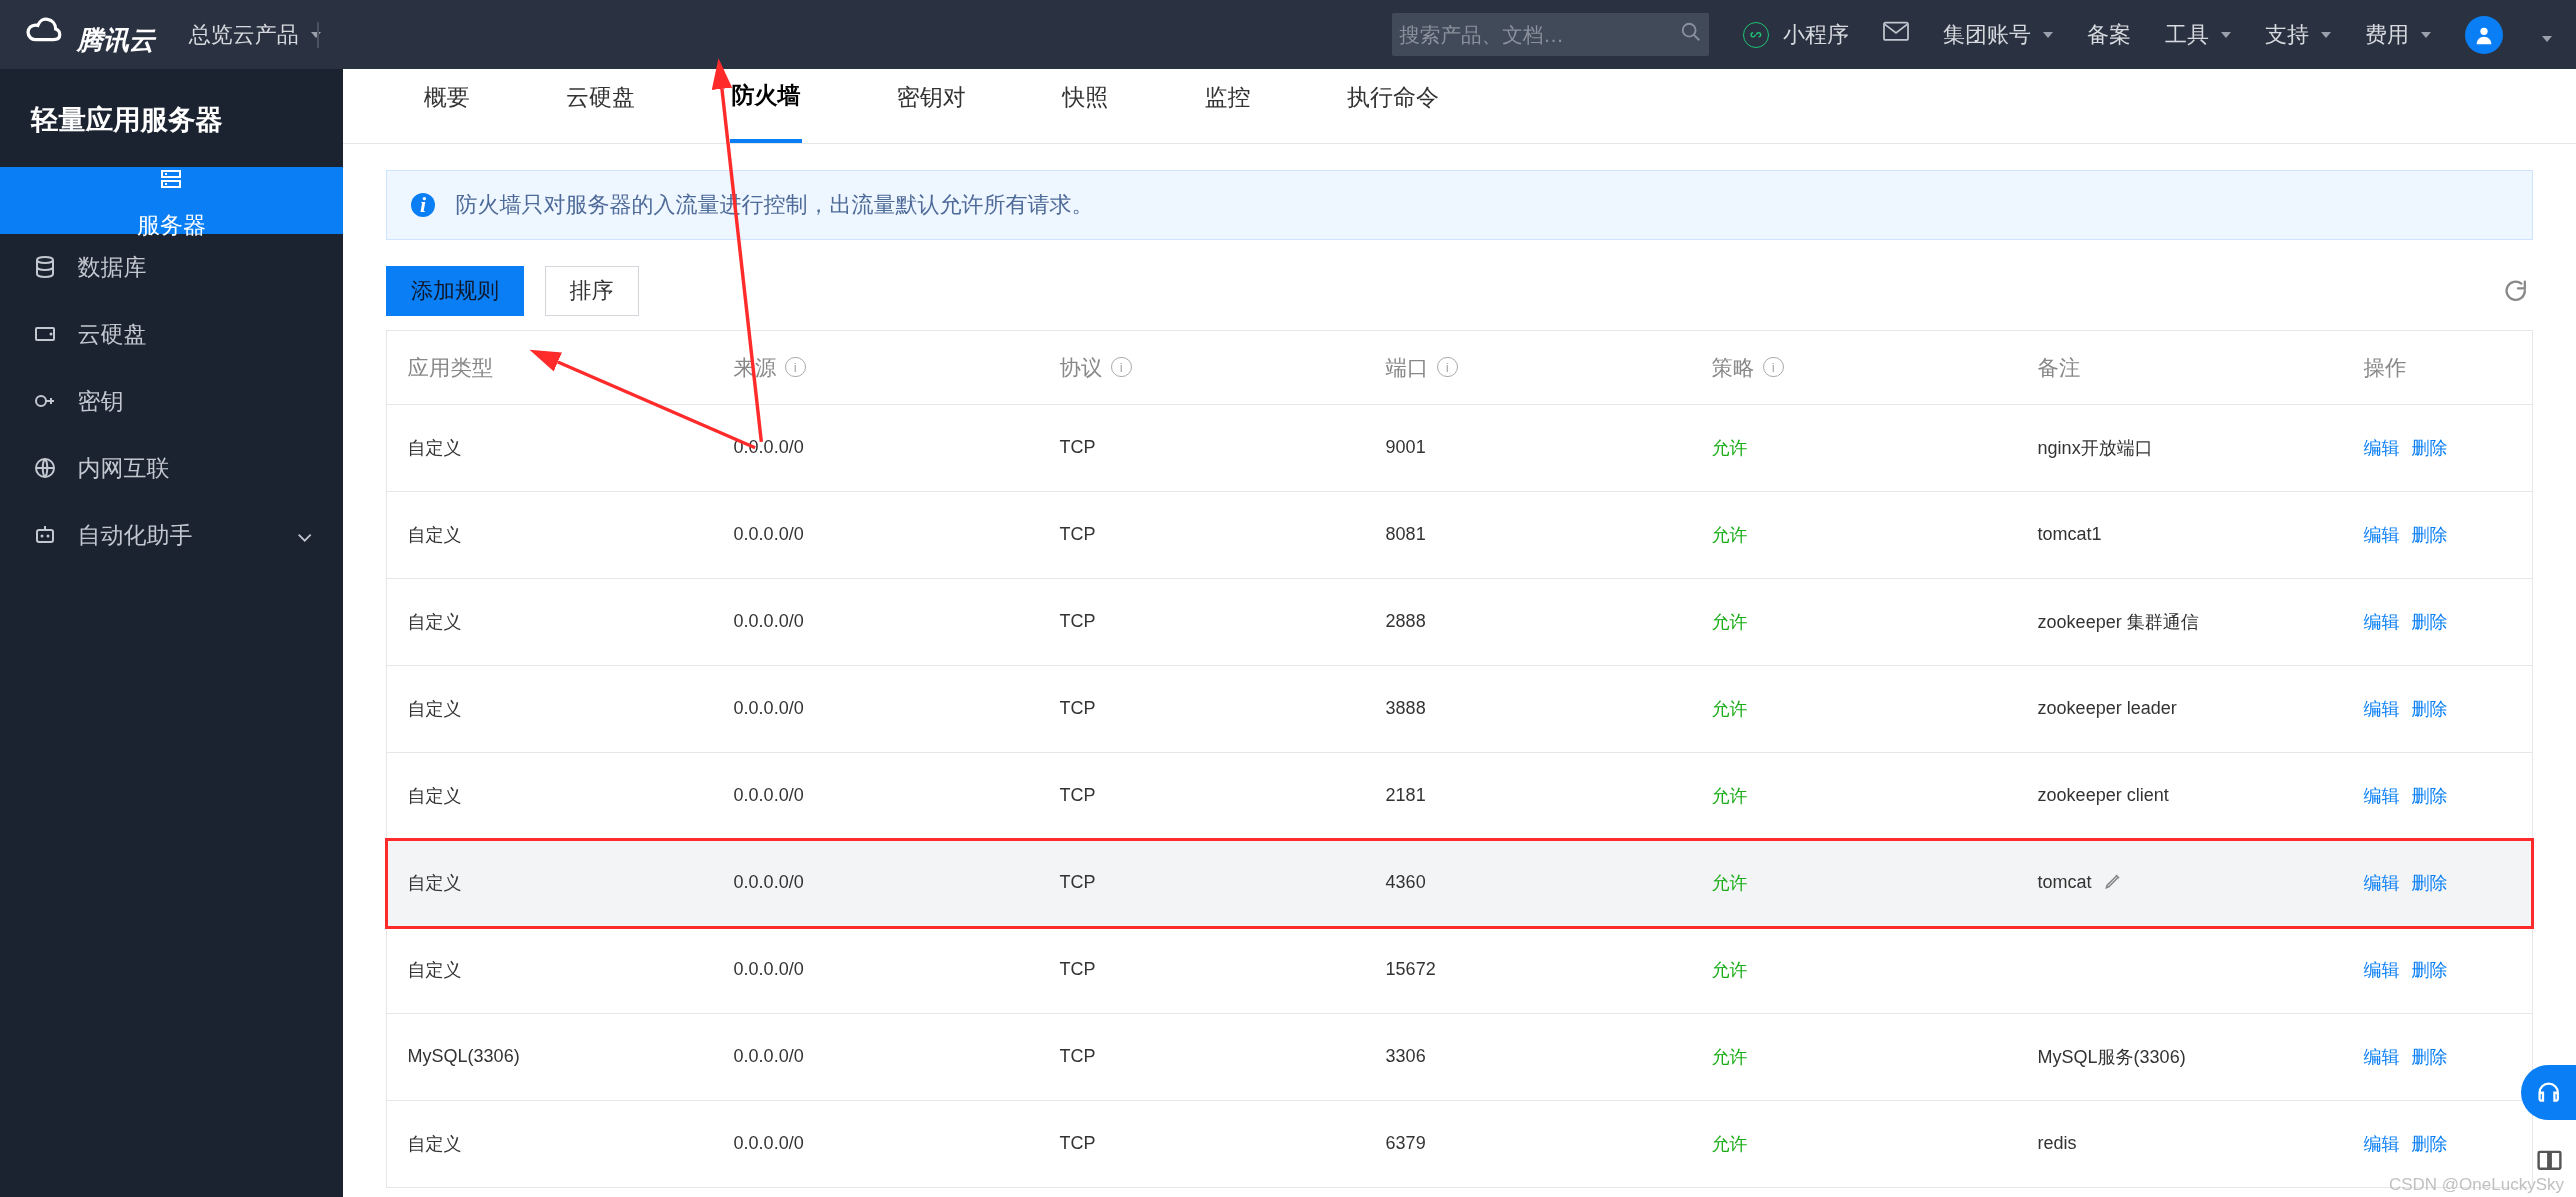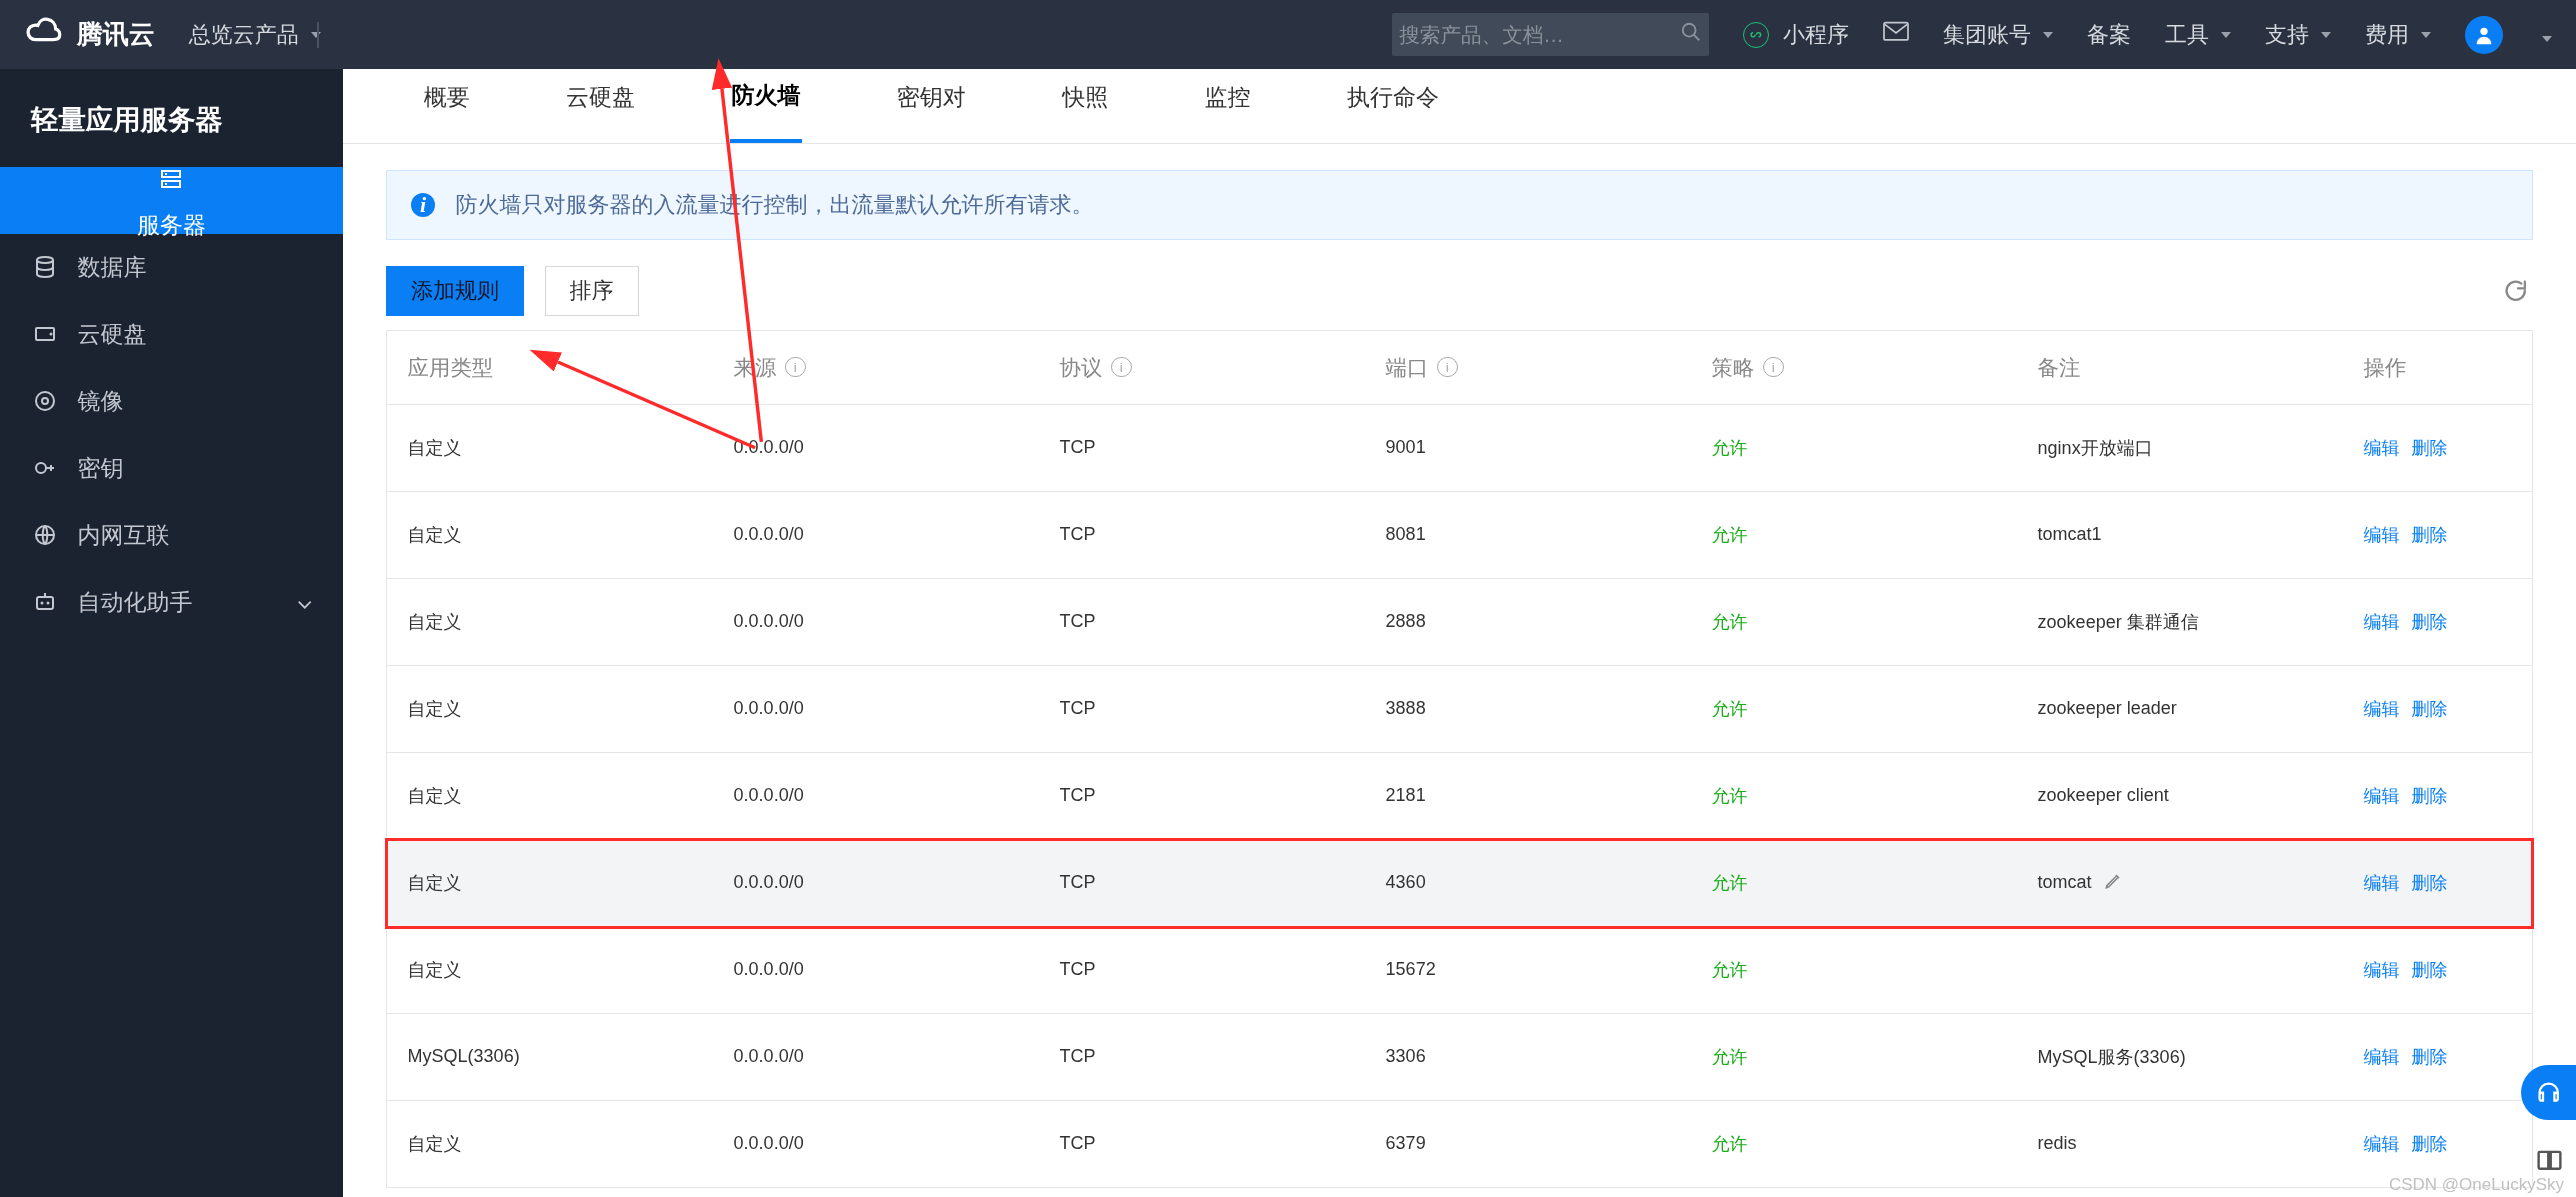--- a/index.html
+++ b/index.html
@@ -18,21 +18,21 @@
   .topbar {
     height: 69px;
     background: #2a3241;
     display: flex;
     align-items: center;
     color: #d6d9de;
     font-size: 22px;
     padding: 0 24px;
     gap: 34px;
   }
-  .topbar .brand { display: flex; align-items: center; gap: 13.7px; font-weight: 600; color: #fff; font-size: 26px; }
+  .topbar .brand { display: flex; align-items: flex-end; gap: 13.7px; font-weight: 600; color: #fff; font-size: 26px; font-style: italic; }
   .brand svg { width: 39px; height: 39px; }
   .top-links { display: flex; align-items: center; }
   .top-link { display: flex; align-items: center; gap: 6.9px; cursor: pointer; }
   .chev::after { content: ""; display: inline-block; width: 0; height: 0; border-left: 5.1px solid transparent; border-right: 5.1px solid transparent; border-top: 6.9px solid #9aa1ac; margin-left: 5.1px; }
   .top-spacer { flex: 1; }
   .search-wrap {
     display: flex; align-items: center; background: #414a59; width: 317px; height: 43px; padding: 0 7px; border-radius: 1.7px;
   }
   .search-wrap input {
     flex: 1; background: transparent; border: none; outline: none; color: #d6d9de; font-size: 20.6px;
@@ -209,29 +209,20 @@
           <svg viewBox="0 0 24 24">
             <rect x="3" y="6" width="18" height="12" rx="1" fill="none" stroke="currentColor" stroke-width="2"></rect>
             <circle cx="18" cy="12" r="1.5" fill="currentColor"></circle>
           </svg>
         </span>
         <span>云硬盘</span>
       </div>
       <div class="nav-item">
         <span class="ico">
           <svg viewBox="0 0 24 24">
-            <circle cx="12" cy="12" r="9" fill="none" stroke="currentColor" stroke-width="2"></circle>
-            <circle cx="12" cy="12" r="3" fill="none" stroke="currentColor" stroke-width="2"></circle>
-          </svg>
-        </span>
-        <span>镜像</span>
-      </div>
-      <div class="nav-item">
-        <span class="ico">
-          <svg viewBox="0 0 24 24">
             <circle cx="8" cy="12" r="5" fill="none" stroke="currentColor" stroke-width="2"></circle>
             <path d="M13 12h8m-3-3v6" stroke="currentColor" stroke-width="2"></path>
           </svg>
         </span>
         <span>密钥</span>
       </div>
       <div class="nav-item">
         <span class="ico">
           <svg viewBox="0 0 24 24">
             <circle cx="12" cy="12" r="9" fill="none" stroke="currentColor" stroke-width="2"></circle>

